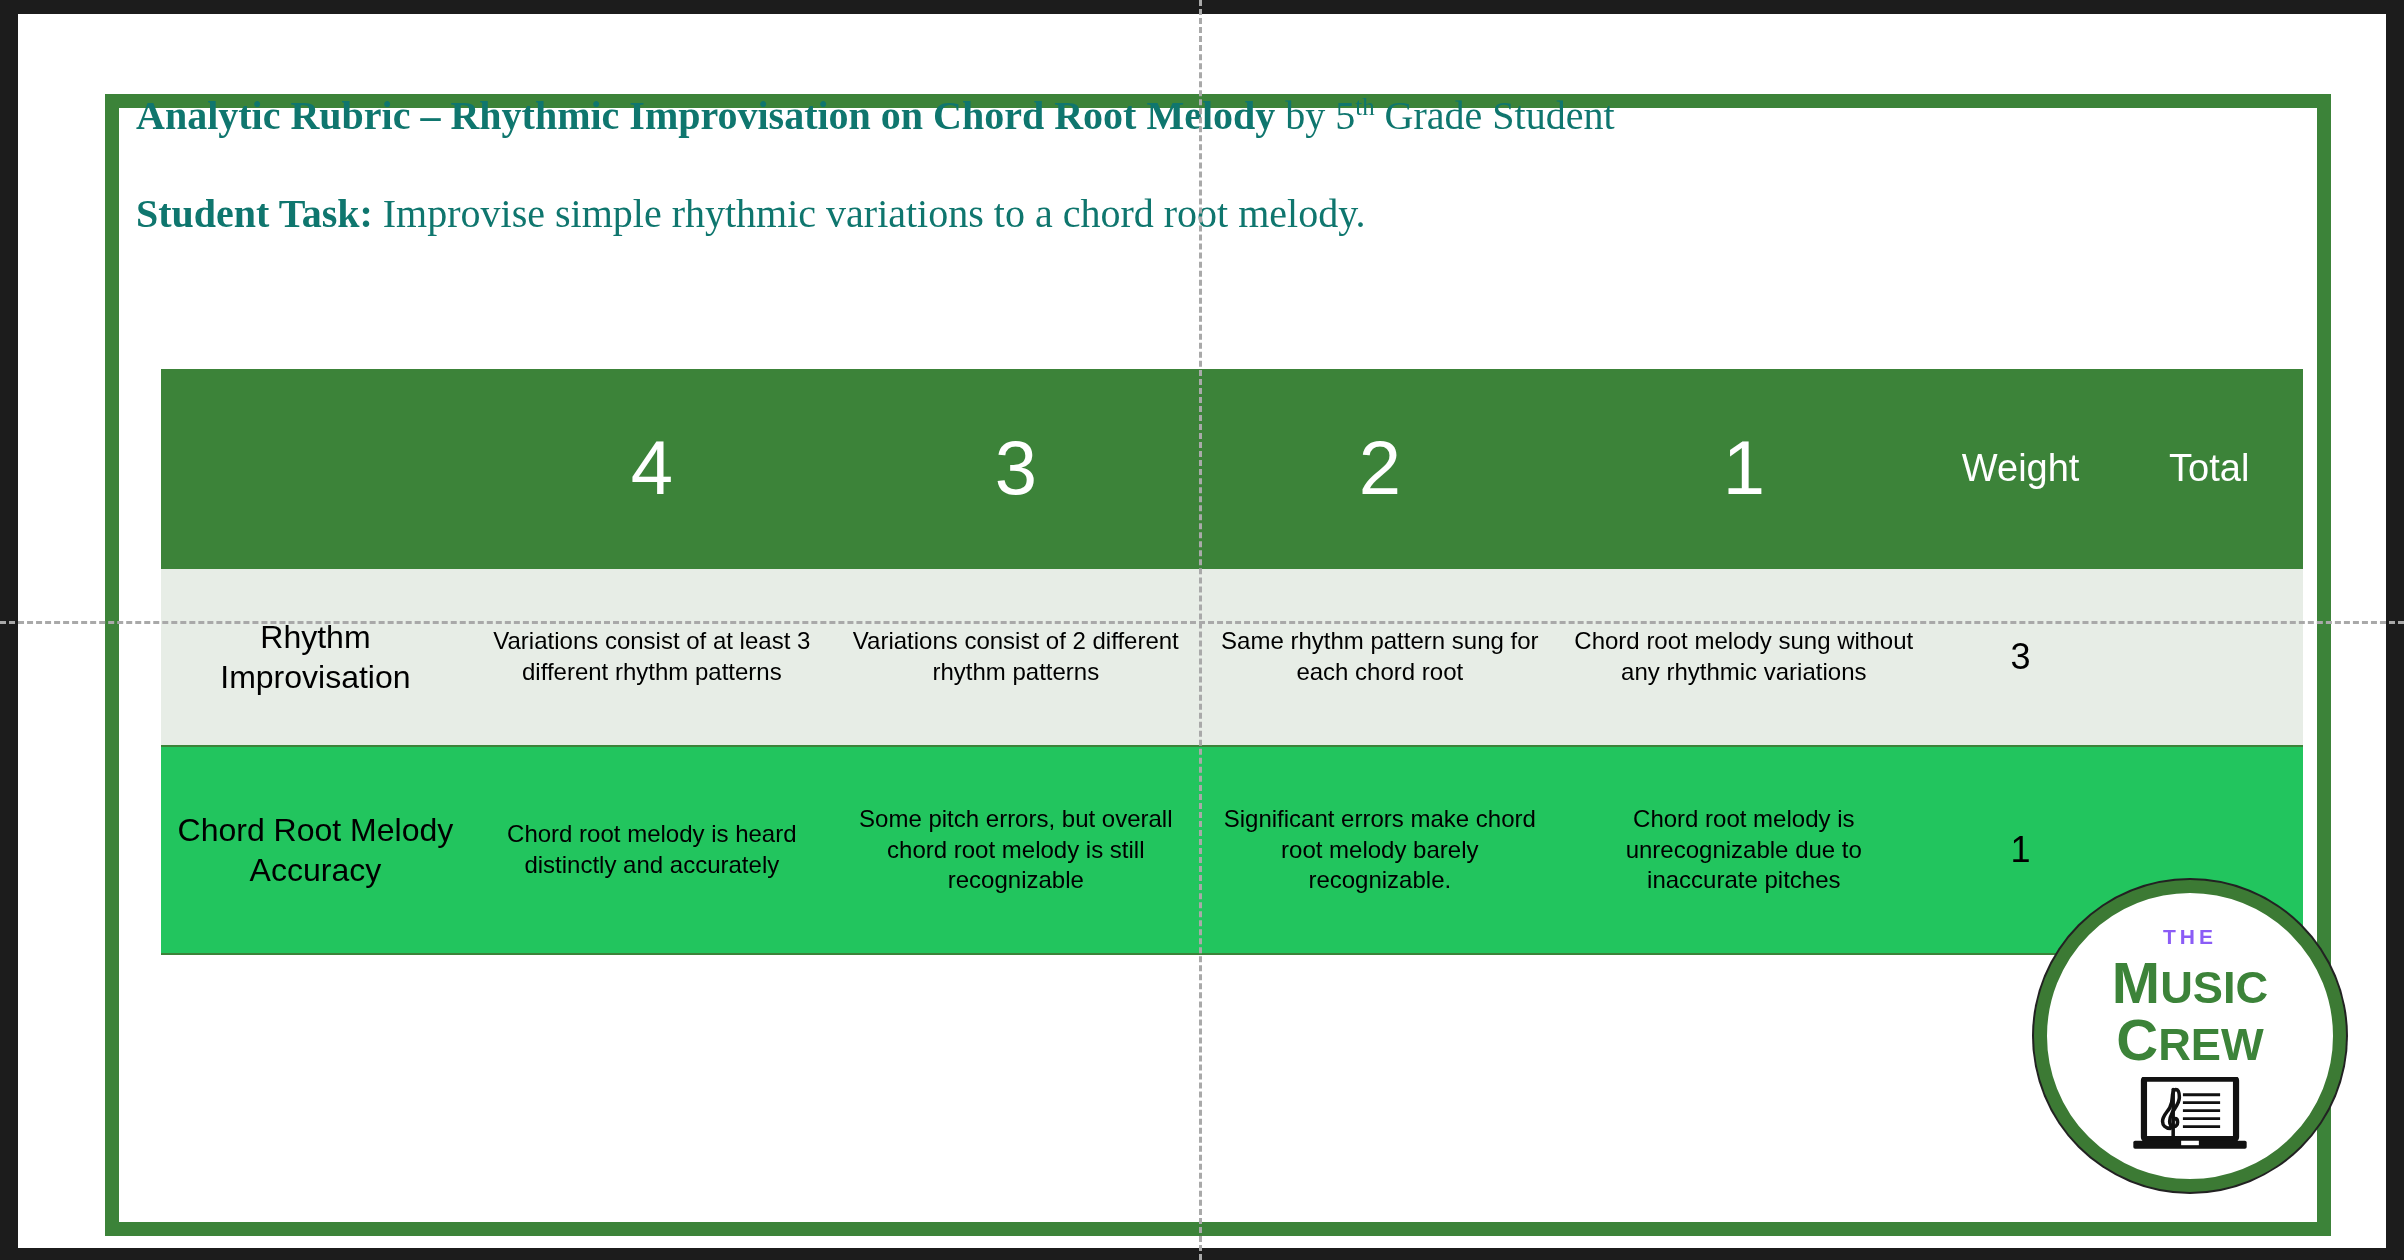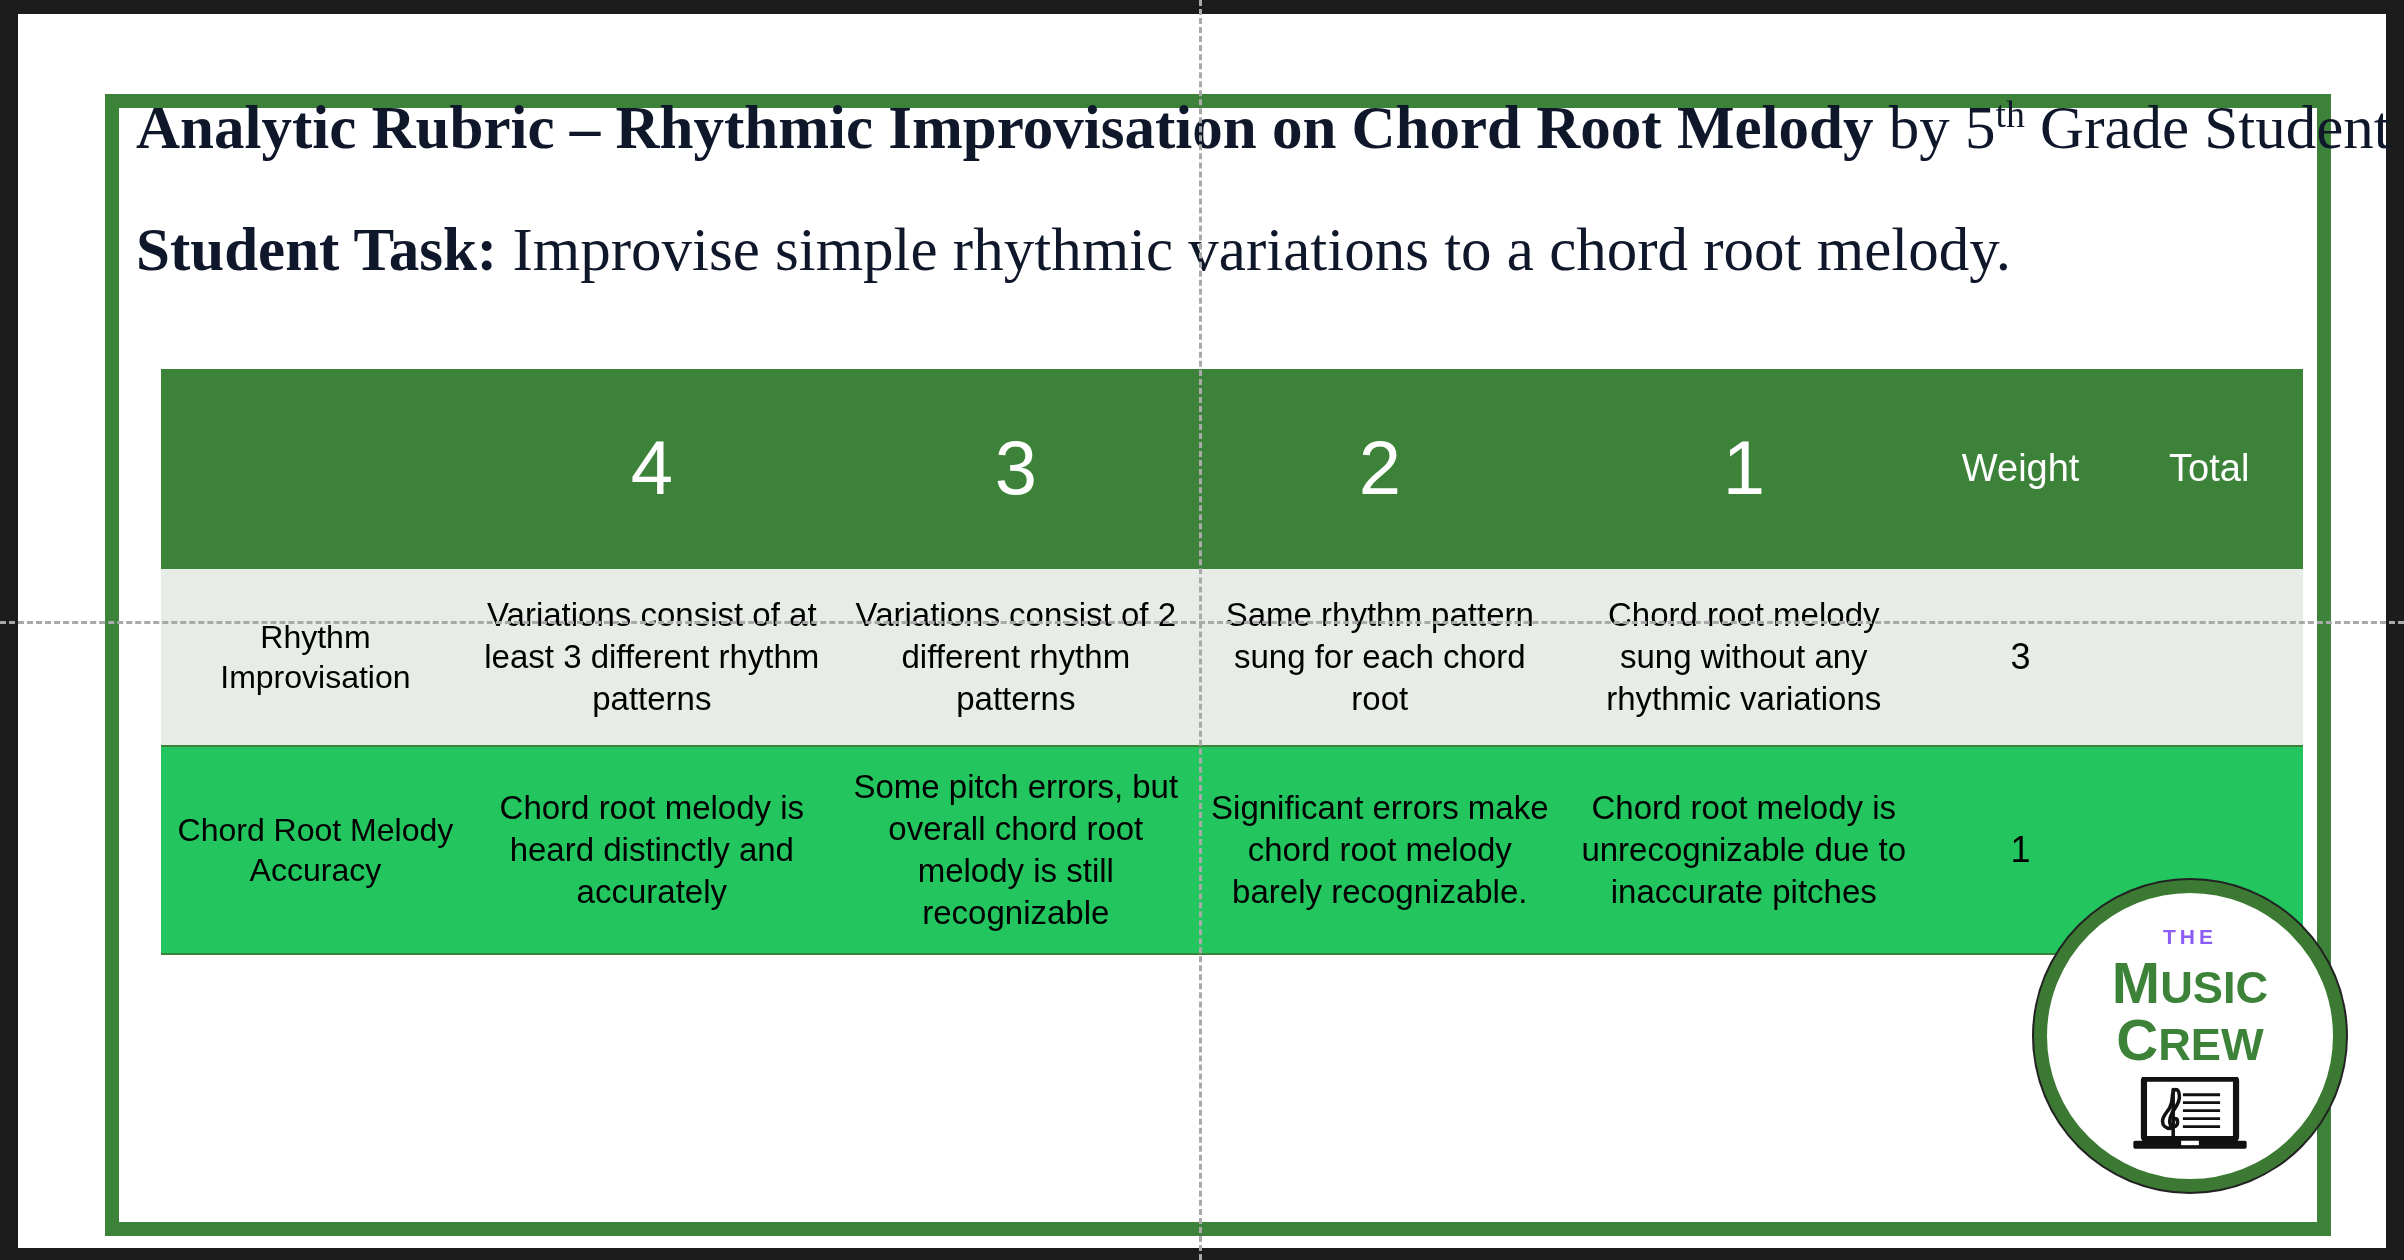--- a/index.html
+++ b/index.html
@@ -50,22 +50,22 @@
 
   
   #title-block {
     position: absolute;
     left: 118px;
     top: 78px;
     width: 2160px;
   }
   .heading-line {
     font-family: "Liberation Serif", serif;
-    font-size: 61px;
-    color: #0f172a;
+    font-size: 40px;
+    color: #0f766e;
     line-height: 1.18;
     white-space: nowrap;
   }
   .heading-line.rubric-title { margin-bottom: 50px; }
   .hd-bold { font-weight: bold; }
   .hd-reg  { font-weight: normal; }
   .sup { font-size: 0.62em; vertical-align: super; }
 
   
   #rubric-table {
@@ -87,21 +87,21 @@
     font-weight: normal;
     border: none;
     padding: 0;
     height: 198px;
     vertical-align: middle;
   }
   th.level-head { font-size: 76px; line-height: 1; }
   th.small-head { font-size: 38px; line-height: 1; margin-top: 36px; }
 
   tbody td {
-    font-size: 33px;
+    font-size: 24px;
     color: #000000;
     line-height: 1.28;
     text-align: center;
     vertical-align: middle;
     padding: 14px 12px;
     border-top: 2px solid #3C8339;
     border-bottom: 2px solid #3C8339;
   }
   tbody tr.band-shaded td { background: #E7EDE6; }
   tbody tr.band-plain  td { background: #22c55e; }

